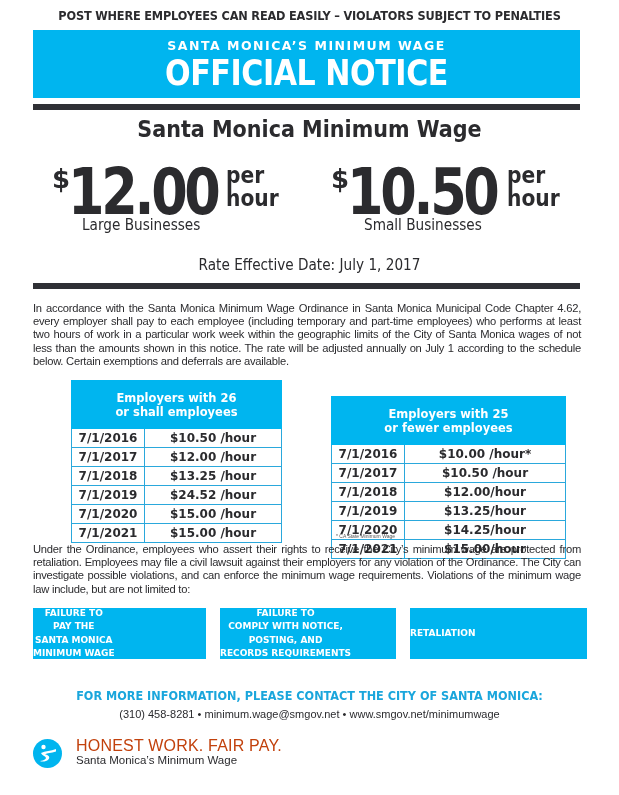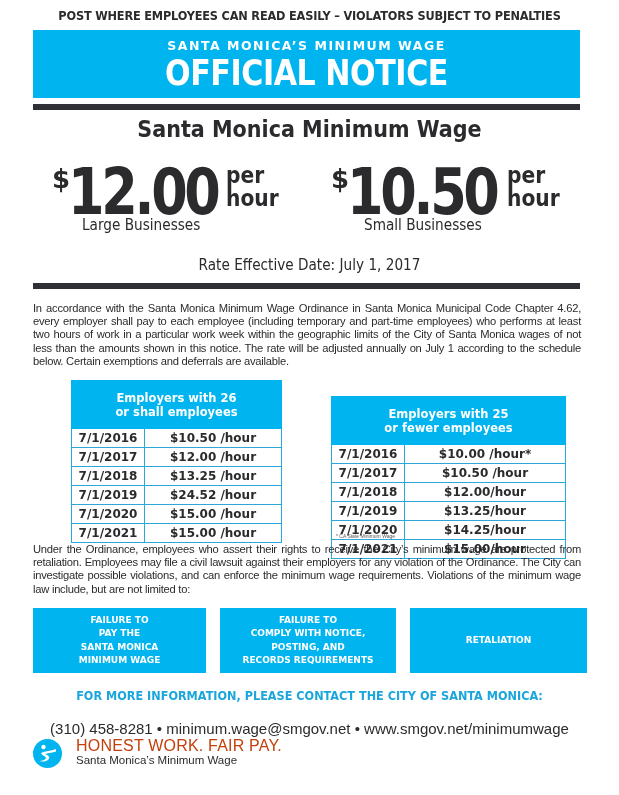--- a/index.html
+++ b/index.html
@@ -39,29 +39,29 @@
 
   table.wage { position: absolute; border-collapse: collapse; font-family: "DejaVu Sans", sans-serif; }
   table.wage th { background: #00b5ef; color: #ffffff; font-size: 11.5px; font-weight: bold; line-height: 14px;
     height: 31px; padding: 8px; border: 1px solid #00b5ef; text-align: center; }
   table.wage td { border: 1px solid #2aa8dc; height: 18px; padding: 0; font-size: 12px; font-weight: bold;
     color: #2b2b2e; text-align: center; }
   table.wage td.date { width: 72px; }
 
   .footnote { left: 336px; top: 533px; font-size: 5px; color: #555; font-family: "Liberation Sans", sans-serif; }
 
-  .vbox { top: 608px; height: 65px; background: #00b5ef; color: #ffffff; display: flex; align-items: center;
-    justify-content: center; text-align: center; font-family: "DejaVu Sans", sans-serif; font-weight: bold;
+  .vbox { top: 608px; height: 51px; background: #00b5ef; color: #ffffff; display: flex; align-items: center;
+    justify-content: flex-start; text-align: center; font-family: "DejaVu Sans", sans-serif; font-weight: bold;
     font-size: 9px; line-height: 13.5px; }
   .vbox span { display: block; white-space: pre-line; }
 
   .contact-head { left: 0; top: 688px; width: 619px; text-align: center; font-family: "DejaVu Sans", sans-serif;
     font-weight: bold; font-size: 12.8px; color: #1aa6dc; transform: scaleX(0.88); transform-origin: center; }
   .contact-line { left: 0; top: 708px; width: 619px; text-align: center; font-family: "Liberation Sans", sans-serif;
-    font-size: 15px; color: #2b2b2e; margin-top: 12px; }
+    font-size: 11px; color: #2b2b2e; }
 
   .logo { left: 33px; top: 739px; width: 29px; height: 29px; }
   .tagline { left: 76px; top: 737px; font-family: "Liberation Sans", sans-serif; font-size: 16px; color: #c2410c; letter-spacing: 0.2px; }
   .tagline-sub { left: 76px; top: 754px; font-family: "Liberation Sans", sans-serif; font-size: 11.5px; color: #2b2b2e; }
 </style>
 </head>
 <body>
 
 <div class="abs top-warning">POST WHERE EMPLOYEES CAN READ EASILY – VIOLATORS SUBJECT TO PENALTIES</div>
 

